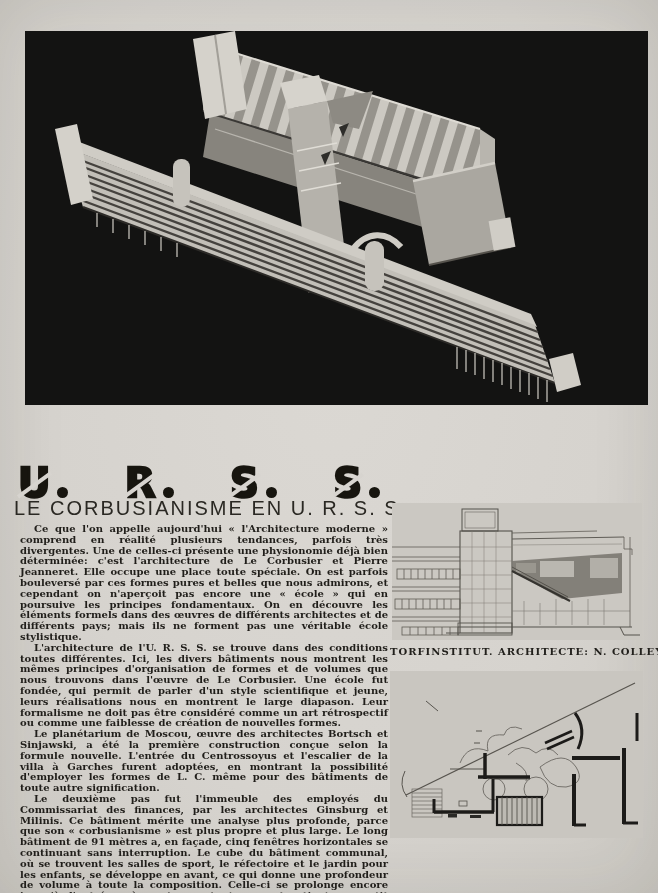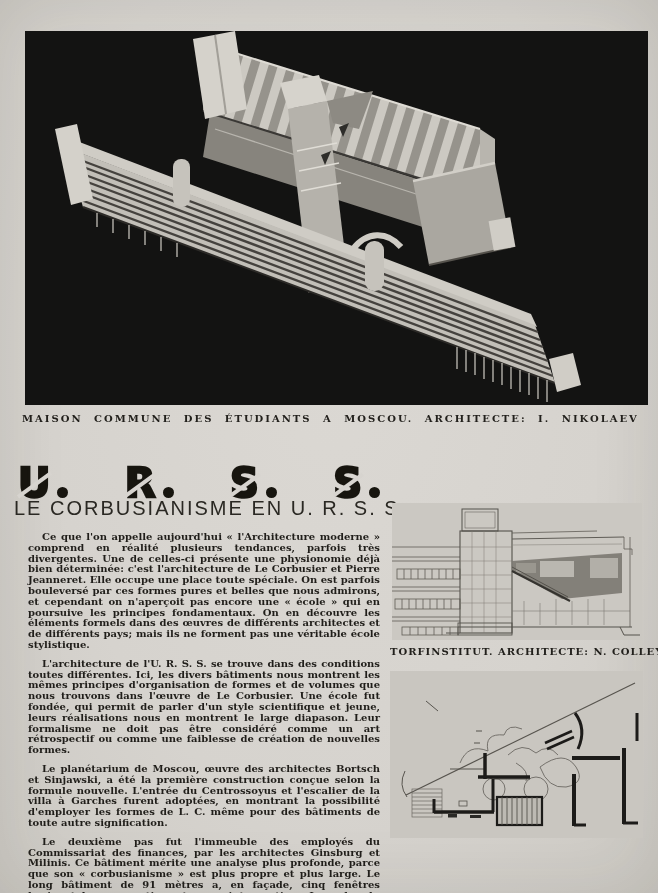--- a/index.html
+++ b/index.html
@@ -46,21 +46,21 @@
     font-family:"Liberation Sans","DejaVu Sans",sans-serif;
     font-size:20px;line-height:18px;font-weight:500;
     letter-spacing:2px;color:#2a2823;
     text-align:justify;text-align-last:justify;white-space:nowrap;
   }
   .body-col{
     position:absolute;left:20px;top:524px;width:368px;
     font:bold 10px/10.8px "DejaVu Serif", serif;
     text-align:justify;color:#201e1a;
   }
-  .body-col p{margin:8px;text-indent:14px;}
+  .body-col p{margin:0;text-indent:14px;}
   .fig-section{position:absolute;left:392px;top:503px;width:250px;height:137px;}
   .fig-caption{
     position:absolute;left:390px;top:645px;width:253px;
     font:bold 10px/13px "DejaVu Serif", serif;
     letter-spacing:1px;color:#22201c;
     text-align:justify;text-align-last:justify;white-space:nowrap;
   }
   .fig-plan{position:absolute;left:390px;top:671px;width:253px;height:167px;}
   svg{shape-rendering:geometricPrecision;}
 </style>
@@ -148,21 +148,20 @@
       </g>
 
       <g>
         <rect x="148" y="128" width="17" height="48" rx="8" fill="#c6c3bc"></rect>
         <rect x="340" y="210" width="19" height="50" rx="9" fill="#c6c3bc"></rect>
       </g>
       <path d="M328,218 C342,200 362,200 376,216" stroke="#cfccc5" stroke-width="6" fill="none"></path>
     </svg>
   </div>
 
-  <div class="photo-caption">MAISON COMMUNE DES ÉTUDIANTS A MOSCOU. ARCHITECTE: I. NIKOLAEV</div>
 
   <div class="title-row">
     <span class="t-group">
       <span class="t-letter">U</span>
       <span class="t-dot"></span>
     </span>
     <span class="t-group">
       <span class="t-letter">R</span>
       <span class="t-dot"></span>
     </span>

